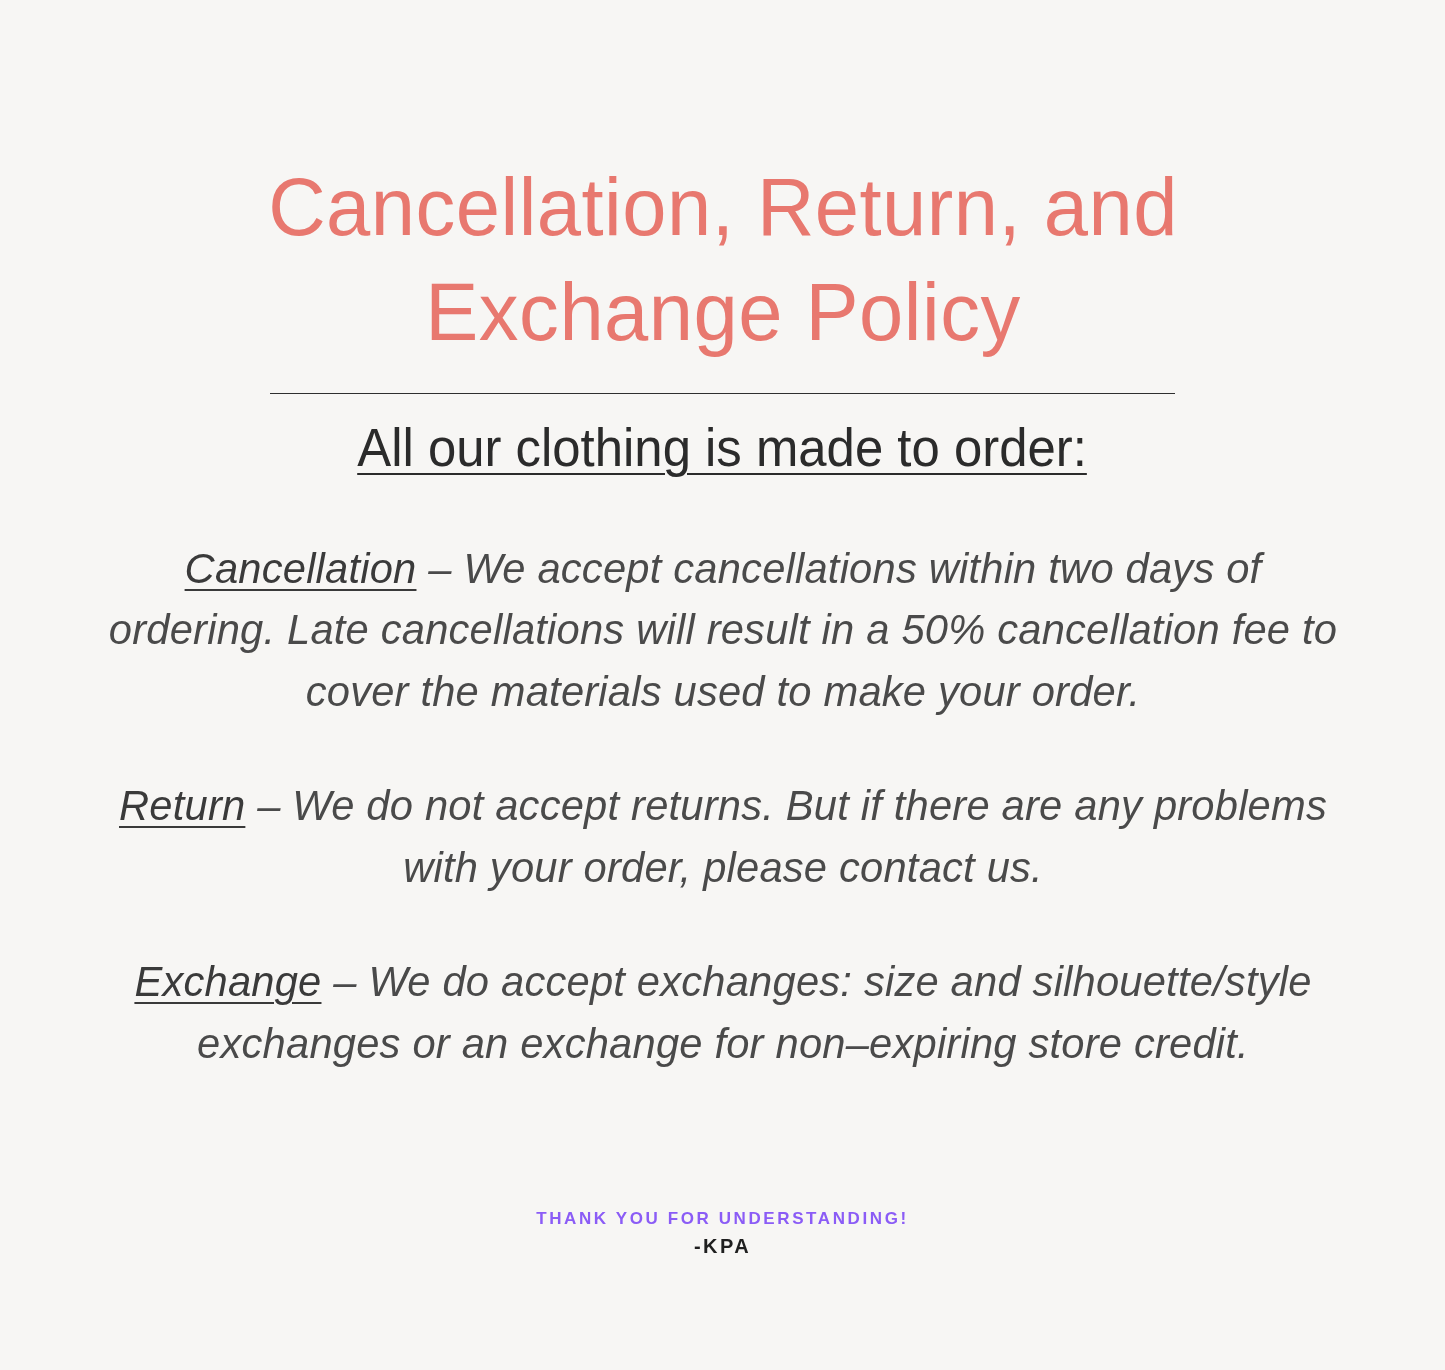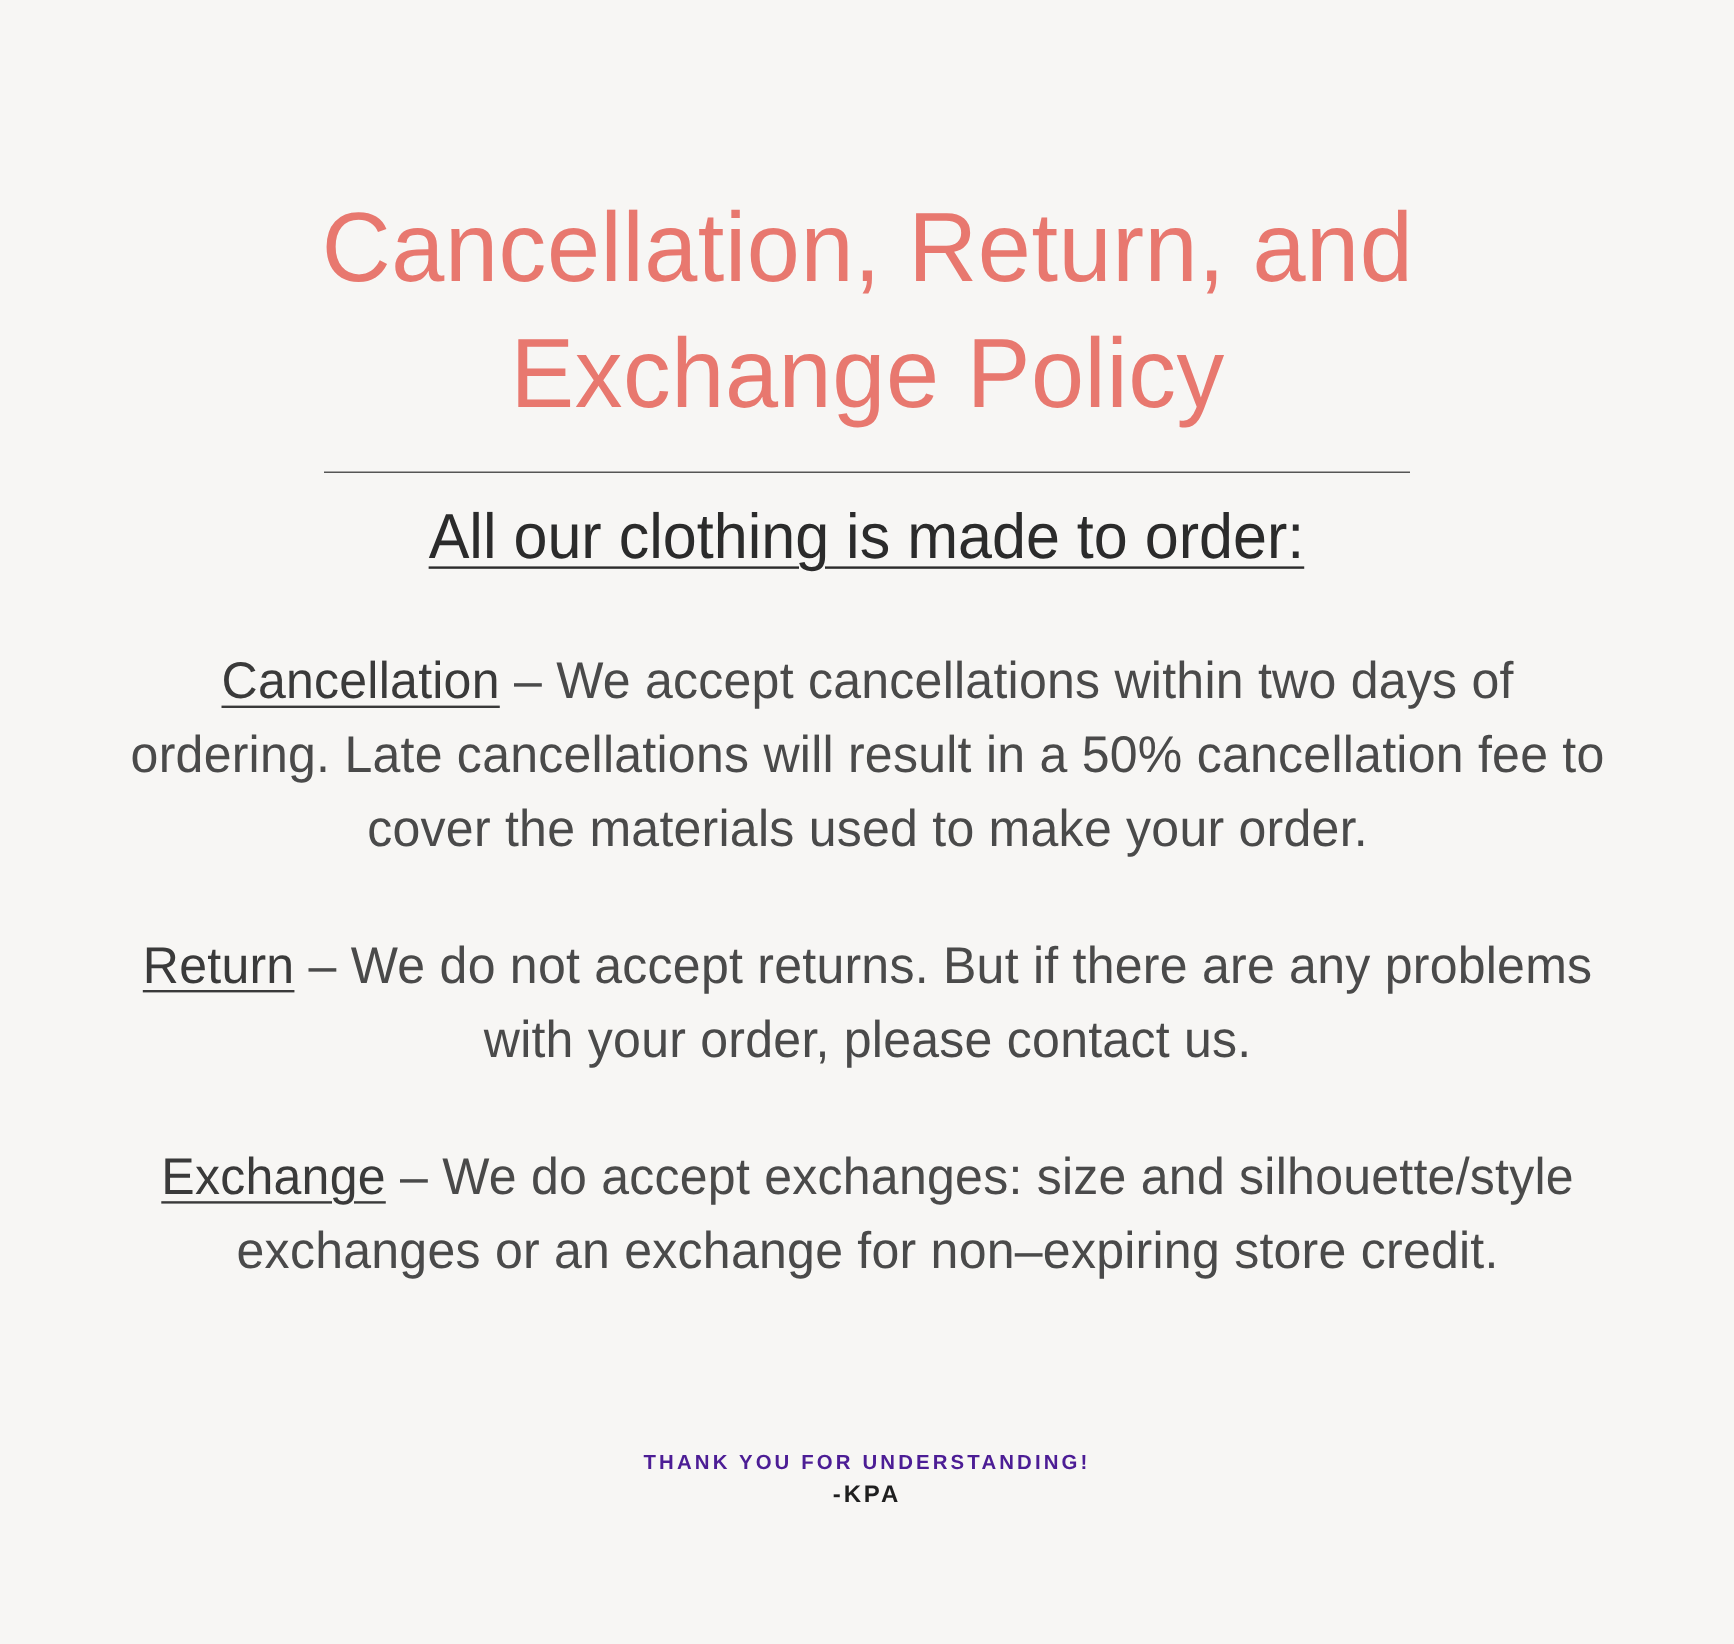--- a/index.html
+++ b/index.html
@@ -61,20 +61,21 @@
     transform: scaleX(0.96);
   }
 
   
   .body-wrap {
     width: 1300px;
     margin-top: 58px;
     display: flex;
     flex-direction: column;
     align-items: center;
+    font-style: italic;
   }
   .para {
     width: 1290px;
     margin: 0;
     margin-bottom: 52px;
     text-align: center;
     font-weight: 300;
     font-size: 43px;
     line-height: 1.44;
     color: #4a4a4a;
@@ -94,21 +95,21 @@
     position: absolute;
     left: 0;
     right: 0;
     bottom: 112px;
     text-align: center;
   }
   .footer-line1 {
     font-size: 17px;
     font-weight: 700;
     letter-spacing: 2.6px;
-    color: #4c1d95;
+    color: #8b5cf6;
     margin: 0 0 6px 0;
   }
   .footer-line2 {
     font-size: 20px;
     font-weight: 700;
     letter-spacing: 2.4px;
     color: #1f1f1f;
     margin: 0;
   }
 </style>

